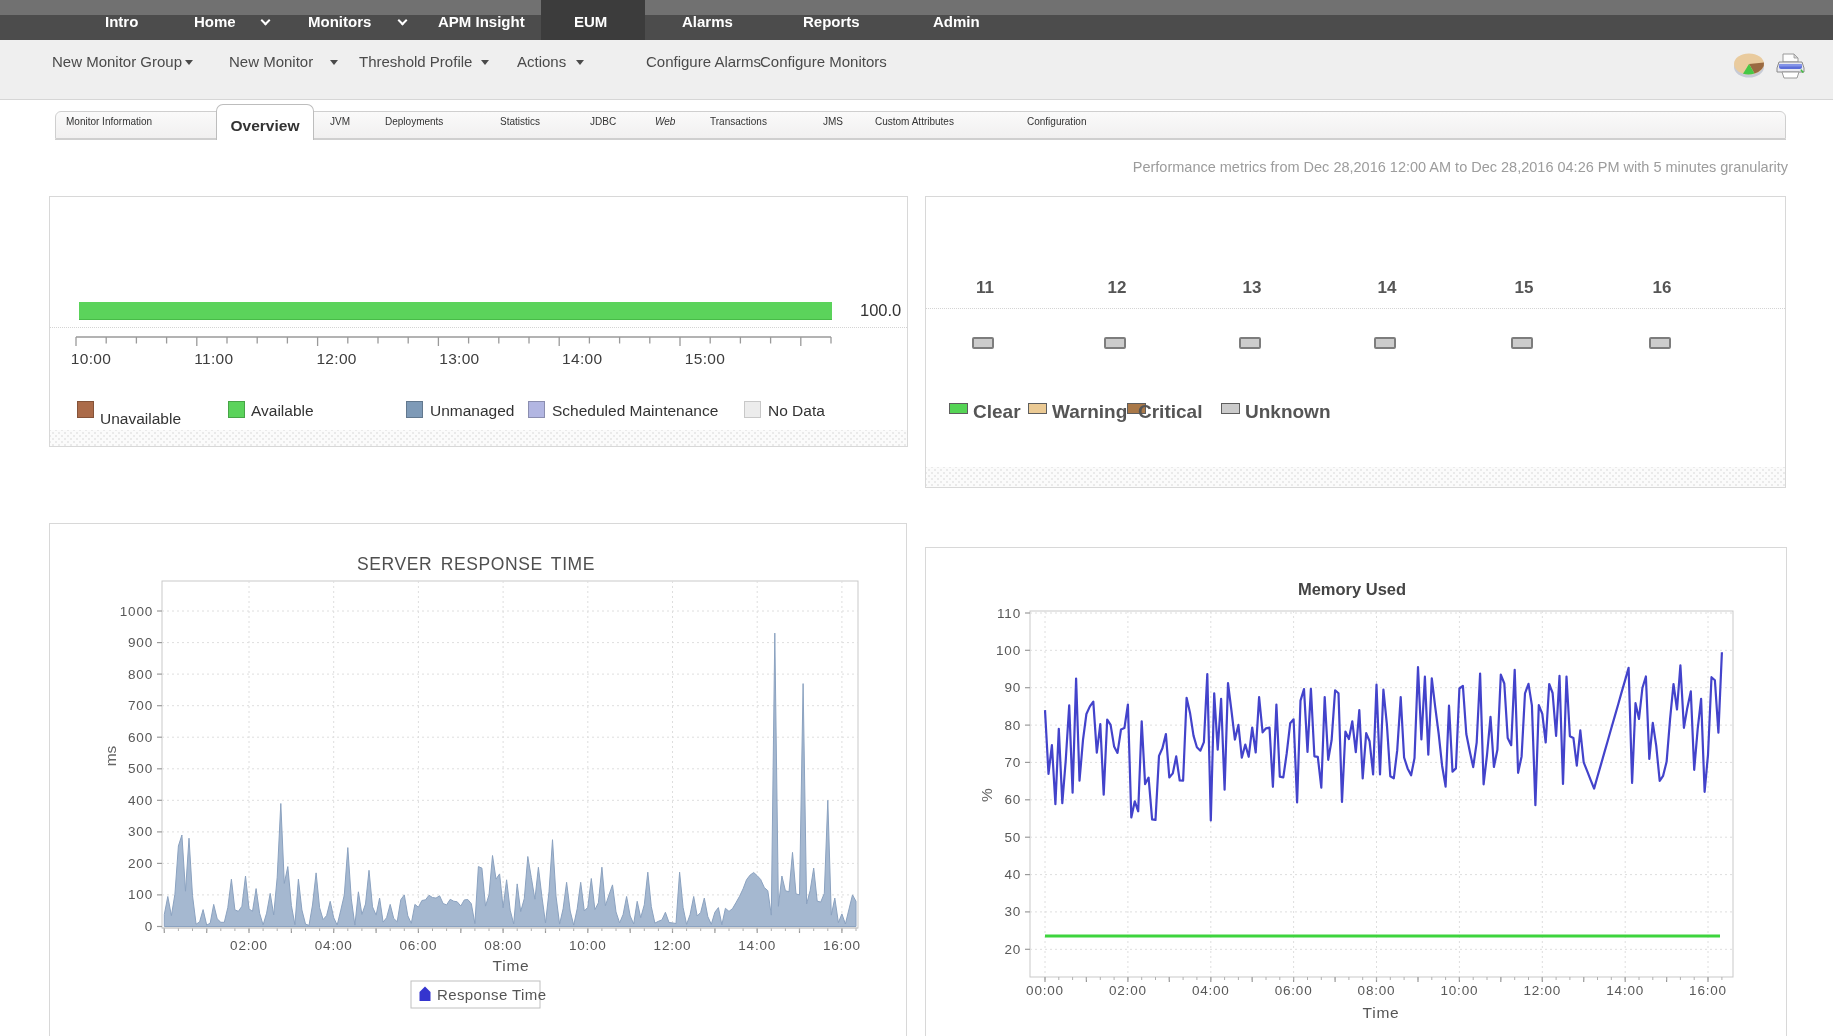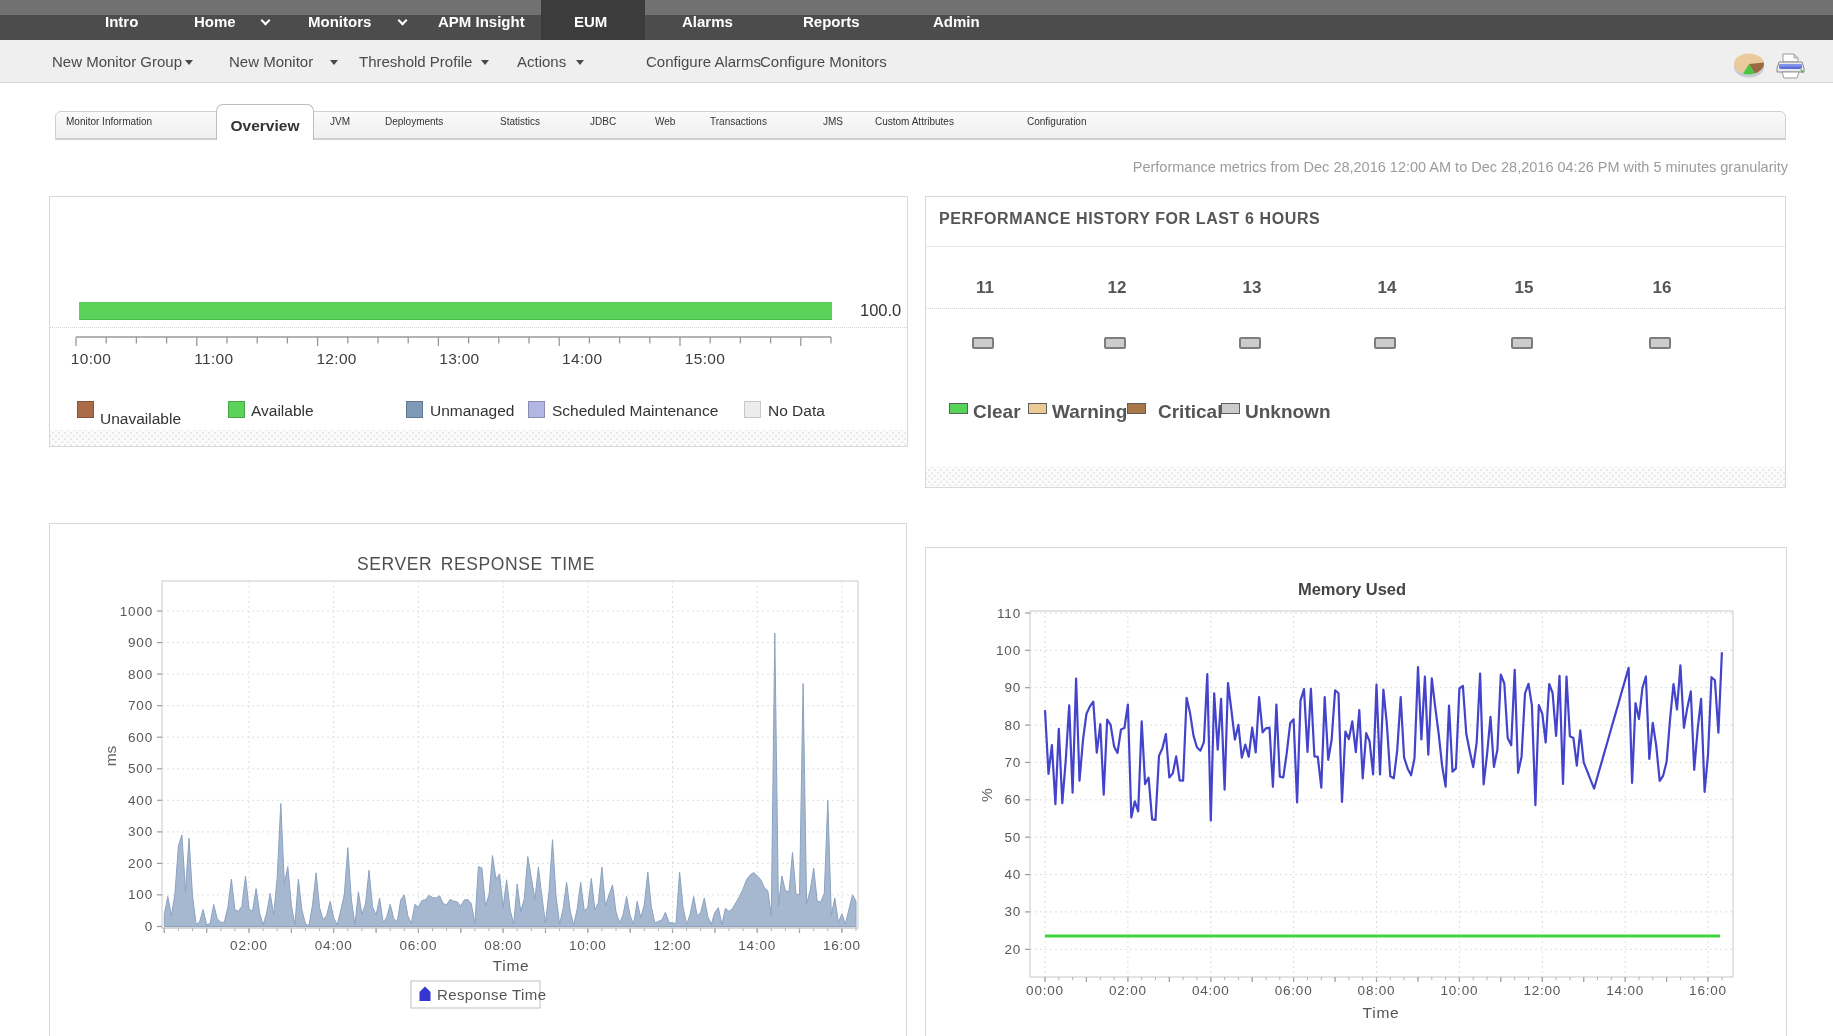--- a/index.html
+++ b/index.html
@@ -4,21 +4,21 @@
 <style>
 * { margin:0; padding:0; box-sizing:border-box; }
 html,body { width:1833px; height:1036px; background:#fff; font-family:"Liberation Sans", sans-serif; overflow:hidden; }
 
 #nav { position:absolute; left:0; top:0; width:1833px; height:40px;
   background:linear-gradient(to bottom, #717171 0, #717171 15px, #4c4c4c 15px, #4c4c4c 40px); }
 #nav .item { position:absolute; top:13px; color:#fff; font-size:15px; font-weight:bold; white-space:nowrap; }
 #eumbox { position:absolute; left:541px; top:0; width:104px; height:40px; background:#3c3c3c; }
 .chev { position:absolute; top:17px; width:7px; height:7px; border-right:2px solid #fff; border-bottom:2px solid #fff; transform:rotate(45deg); }
 
-#toolbar { position:absolute; left:0; top:40px; width:1833px; height:43px; background:#efefef; border-bottom:1px solid #d6d6d6; }
+#toolbar { position:absolute; left:0; top:40px; width:1833px; height:60px; background:#efefef; border-bottom:1px solid #d6d6d6; }
 #toolbar .titem { position:absolute; top:13px; color:#4a4a4a; font-size:15px; white-space:nowrap; }
 .darr { position:absolute; top:20px; width:0; height:0; border-left:4.5px solid transparent; border-right:4.5px solid transparent; border-top:5px solid #4a4a4a; }
 
 #tabstrip { position:absolute; left:55px; top:111px; width:1731px; height:28px;
   background:linear-gradient(to bottom,#fafafa,#f1f0f0); border:1px solid #cfcfcf; border-radius:6px 6px 0 0; }
 .tab { position:absolute; top:116px; color:#333; font-size:10px; white-space:nowrap; }
 #ovtab { position:absolute; left:216px; top:104px; width:98px; height:36px; background:#fff; border:1px solid #bdbdbd; border-bottom:none; border-radius:7px 7px 0 0; }
 #ovtab span { position:absolute; left:0; right:0; top:12px; text-align:center; font-weight:bold; color:#333; font-size:15.5px; }
 #tabline { position:absolute; left:55px; top:139px; width:1731px; height:1px; background:#cfcfcf; }
 #granularity { position:absolute; left:0; top:159px; width:1788px; text-align:right; color:#9c9c9c; font-size:14.5px; }
@@ -95,21 +95,21 @@
 <div id="tabstrip"></div>
 <div id="tabline"></div>
 <div id="ovtab">
     <span>Overview</span>
   </div>
 <span class="tab" style="left:66px;">Monitor Information</span>
 <span class="tab" style="left:330px;">JVM</span>
 <span class="tab" style="left:385px;">Deployments</span>
 <span class="tab" style="left:500px;">Statistics</span>
 <span class="tab" style="left:590px;">JDBC</span>
-<span class="tab" style="left:655px;">Web</span>
+<span class="tab" style="left:655px;font-style:italic;">Web</span>
 <span class="tab" style="left:710px;">Transactions</span>
 <span class="tab" style="left:823px;">JMS</span>
 <span class="tab" style="left:875px;">Custom Attributes</span>
 <span class="tab" style="left:1027px;">Configuration</span>
 <div id="granularity">Performance metrics from Dec 28,2016 12:00 AM to Dec 28,2016 04:26 PM with 5 minutes granularity</div>
 
 <div id="avail" class="panel">
   <div id="greenbar"></div>
   <span class="val">100.0</span>
   <div class="dotline" style="top:130px;"></div>
@@ -155,42 +155,39 @@
   <span class="alegsq" style="left:356px; background:#7e9ab7;"></span>
     <span class="aleglab" style="left:380px;">Unmanaged</span>
   <span class="alegsq" style="left:478px; background:#b2b6e2;"></span>
     <span class="aleglab" style="left:502px;">Scheduled Maintenance</span>
   <span class="alegsq" style="left:694px; background:#ececec; border-color:#c8c8c8;"></span>
     <span class="aleglab" style="left:718px;">No Data</span>
   <div class="hatch" style="height:16px;"></div>
 </div>
 
 <div id="perf" class="panel">
-  <div class="phead">
-      <span>PERFORMANCE HISTORY FOR LAST 6 HOURS</span>
-    </div>
   <span class="hourlab" style="left:29px;">11</span>
   <span class="hourlab" style="left:161px;">12</span>
   <span class="hourlab" style="left:296px;">13</span>
   <span class="hourlab" style="left:431px;">14</span>
   <span class="hourlab" style="left:568px;">15</span>
   <span class="hourlab" style="left:706px;">16</span>
   <div class="dotline" style="top:111px;"></div>
   <span class="statbox" style="left:46px;"></span>
   <span class="statbox" style="left:178px;"></span>
   <span class="statbox" style="left:313px;"></span>
   <span class="statbox" style="left:448px;"></span>
   <span class="statbox" style="left:585px;"></span>
   <span class="statbox" style="left:723px;"></span>
   <span class="plegsw" style="left:23px; background:#55d455;"></span>
     <span class="pleglab" style="left:47px;">Clear</span>
   <span class="plegsw" style="left:102px; background:#ebca94;"></span>
     <span class="pleglab" style="left:126px;">Warning</span>
   <span class="plegsw" style="left:201px; background:#a97848;"></span>
-    <span class="pleglab" style="left:232px;">Critical</span>
+    <span class="pleglab" style="left:212px;">Critical</span>
   <span class="plegsw" style="left:295px; background:#cbcbcb;"></span>
     <span class="pleglab" style="left:319px;">Unknown</span>
   <div class="hatch" style="height:20px;"></div>
 </div>
 
 <div id="rtpanel" class="panel">
   <div class="title">SERVER RESPONSE TIME</div>
   <svg style="position:absolute;left:0;top:0;" width="858" height="540" viewBox="0 0 858 540">
       <rect x="112" y="57" width="696" height="347" fill="#ffffff" stroke="#c9c9c9" stroke-width="1"></rect>
       <line x1="107" y1="402.5" x2="112" y2="402.5" stroke="#9a9a9a" stroke-width="1.2"></line>

